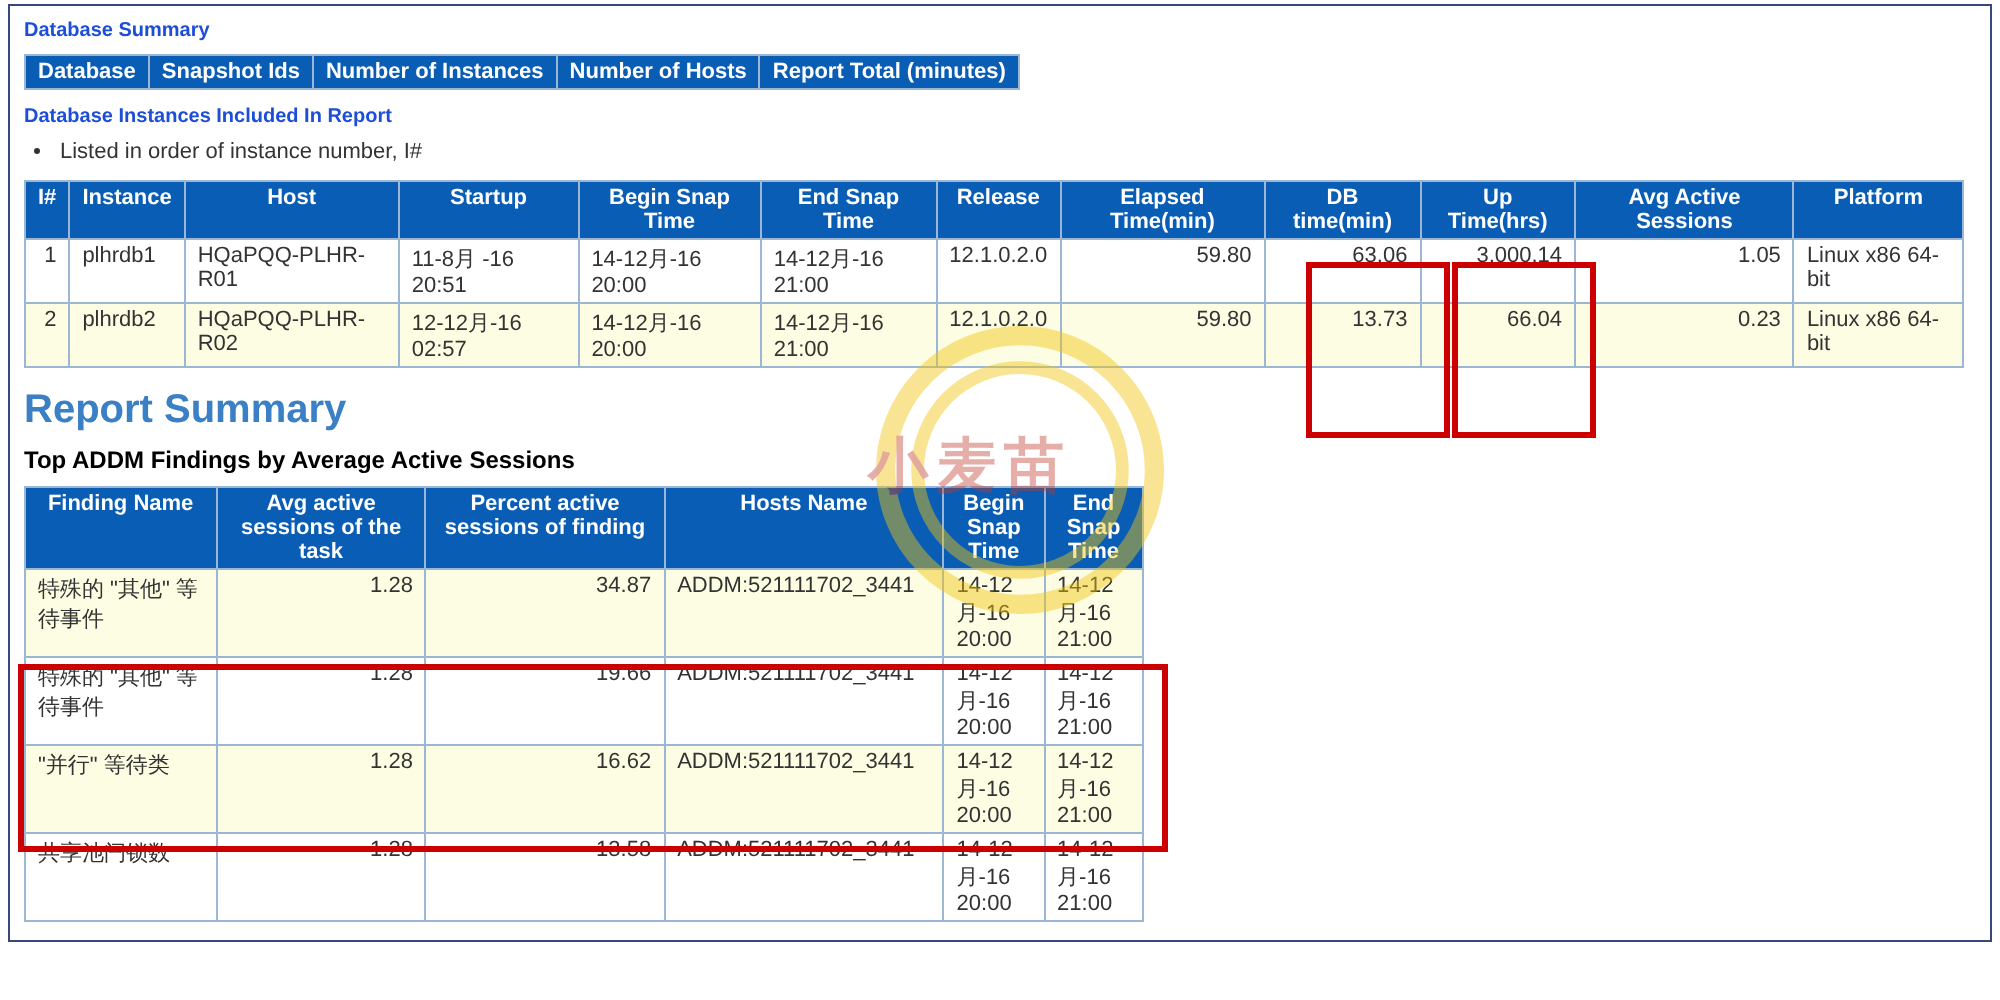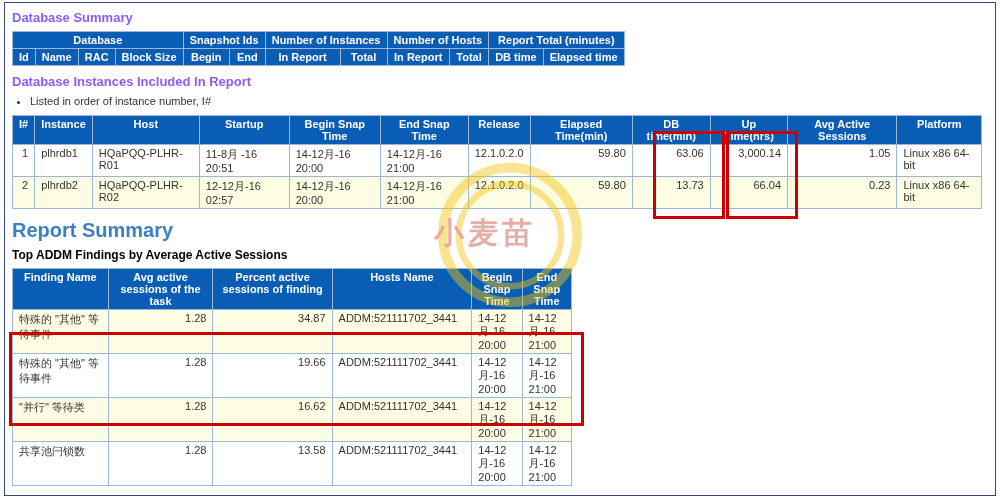--- a/index.html
+++ b/index.html
@@ -7,23 +7,23 @@
     font-family: Arial, sans-serif;
     font-size: 11px;
     color: #333;
     background: #fff;
     padding: 6px 12px;
     position: relative;
     width: 1000px;
     box-sizing: border-box;
   }
   h2.section {
-    font-size: 13px;
-    font-weight: bold;
-    color: #8b5cf6;
+    font-size: 10px;
+    font-weight: bold;
+    color: #1d4ed8;
     margin: 4px 0 6px 0;
   }
   h1.report {
     font-size: 20px;
     color: #3b7fc4;
     margin: 10px 0 6px 0;
     font-weight: bold;
   }
   .subhead {
     font-size: 12px;
@@ -110,34 +110,20 @@
 <h2 class="section">Database Summary</h2>
 
 <table>
   <tbody>
       <tr>
     <th class="group" colspan="4">Database</th>
     <th class="group" colspan="2">Snapshot Ids</th>
     <th class="group" colspan="2">Number of Instances</th>
     <th class="group" colspan="2">Number of Hosts</th>
     <th class="group" colspan="2">Report Total (minutes)</th>
-  </tr>
-  <tr>
-    <th>Id</th>
-    <th>Name</th>
-    <th>RAC</th>
-    <th>Block Size</th>
-    <th>Begin</th>
-    <th>End</th>
-    <th>In Report</th>
-    <th>Total</th>
-    <th>In Report</th>
-    <th>Total</th>
-    <th>DB time</th>
-    <th>Elapsed time</th>
   </tr>
 </tbody>
   </table>
 
 <h2 class="section">Database Instances Included In Report</h2>
 <ul>
     <li>Listed in order of instance number, I#</li>
   </ul>
 
 <table style="width:970px;">

